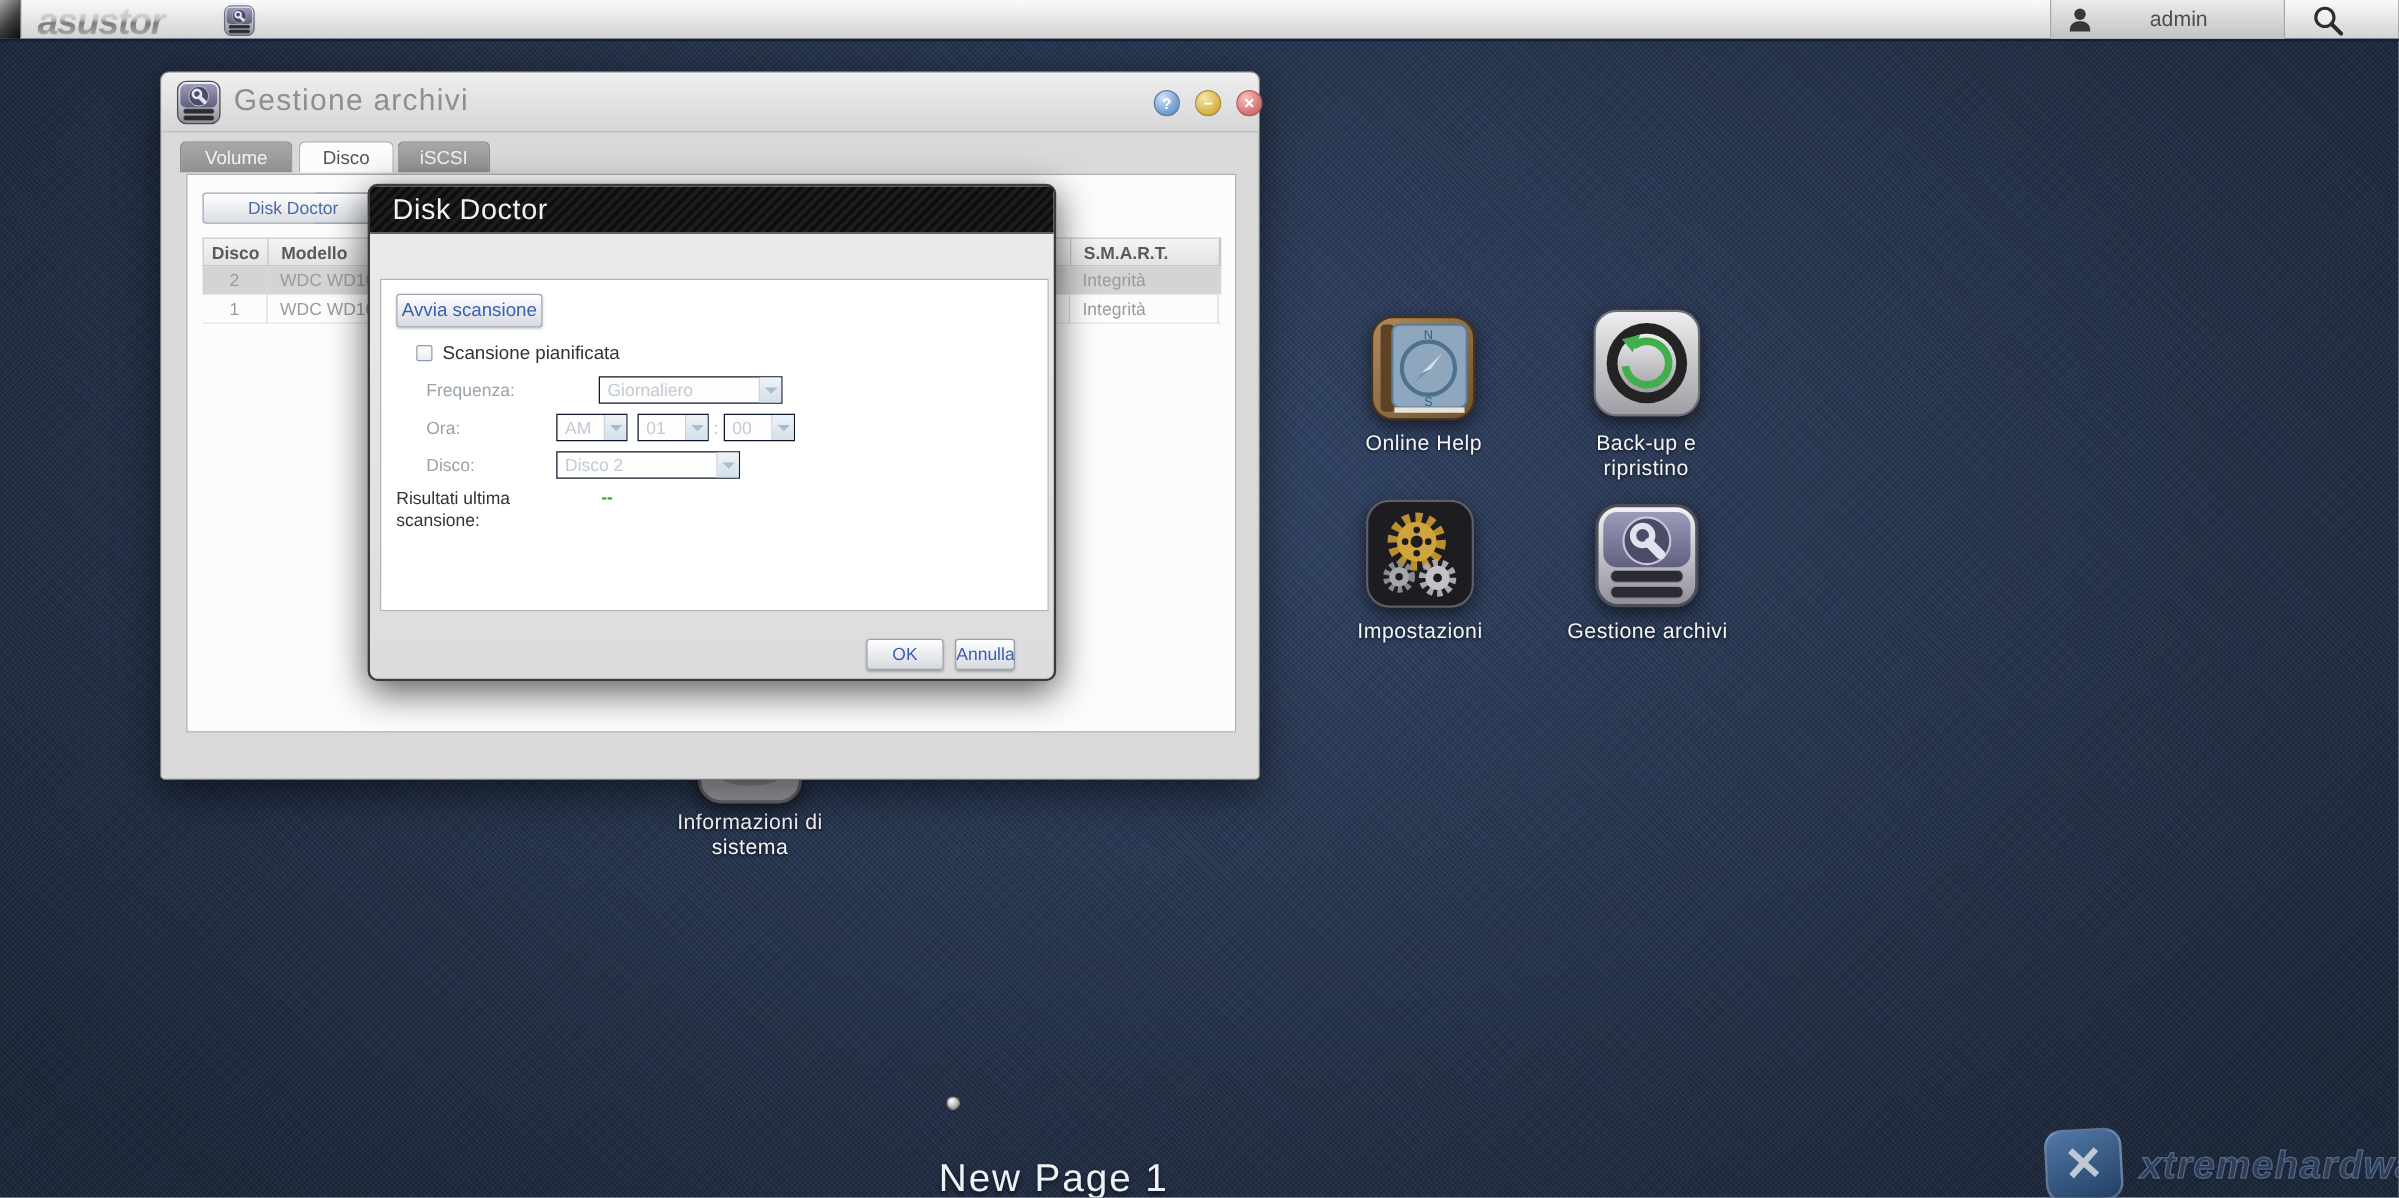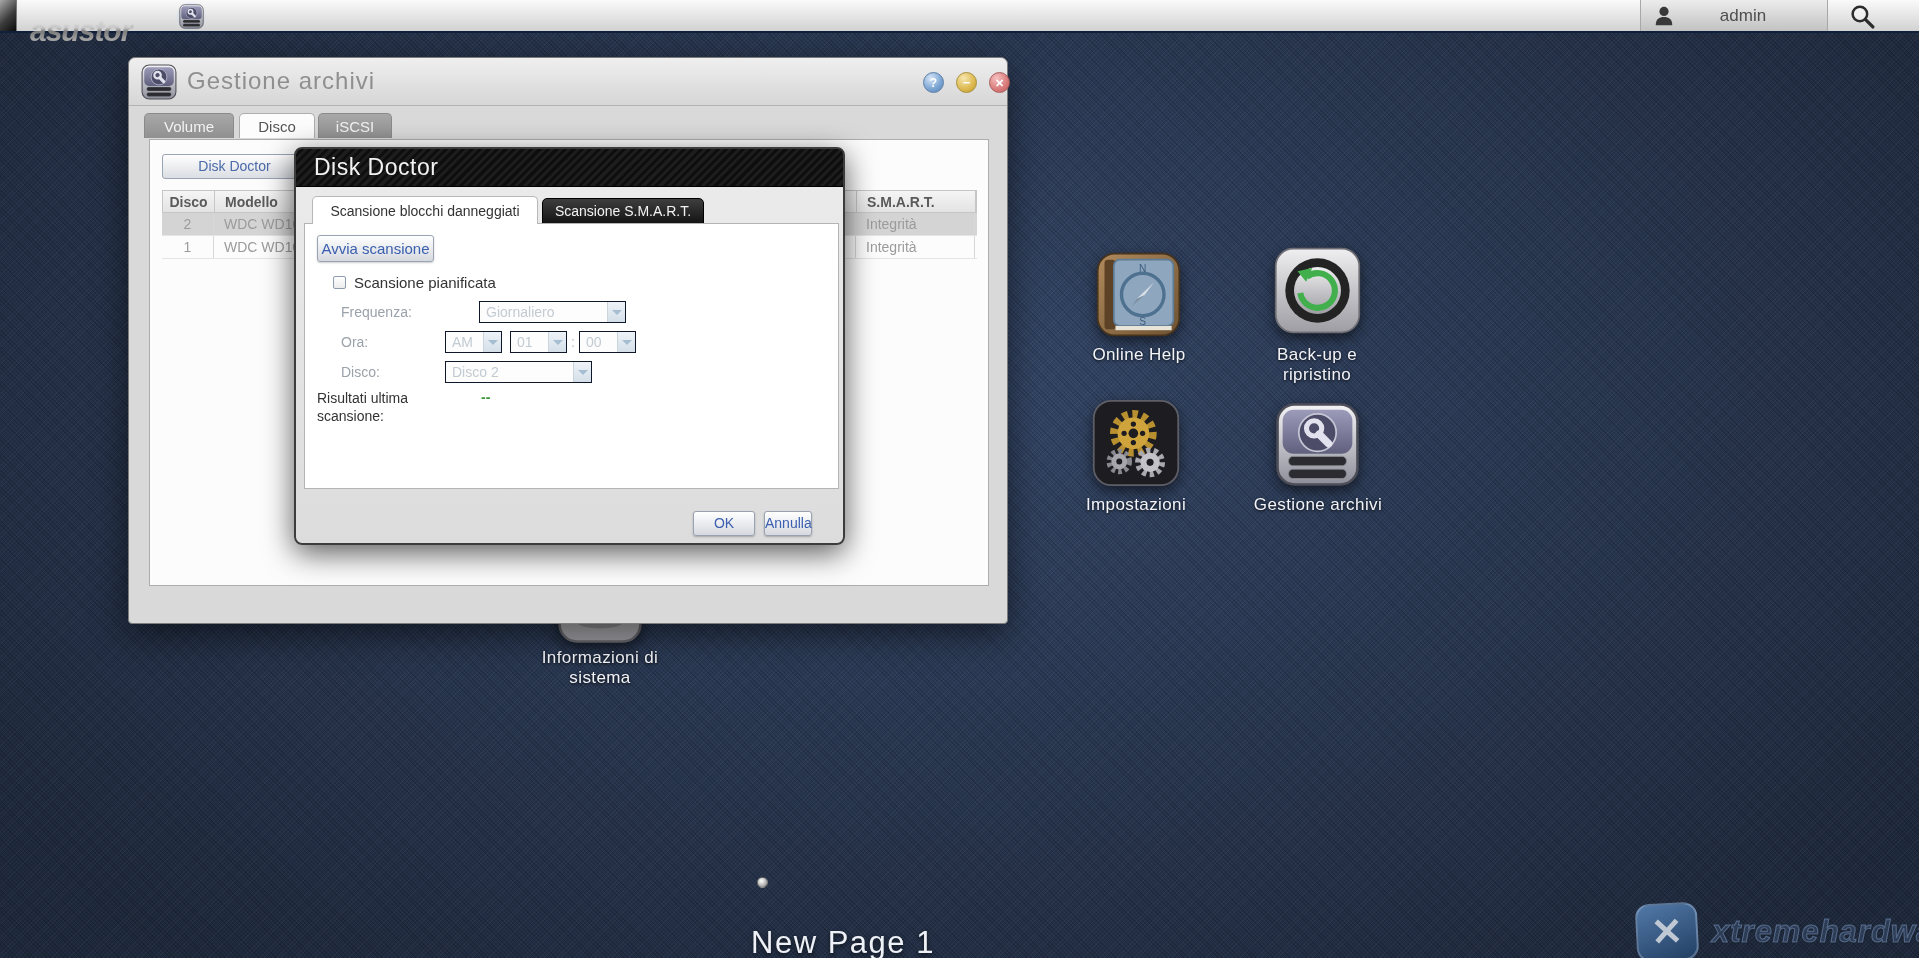--- a/index.html
+++ b/index.html
@@ -13,21 +13,21 @@
       radial-gradient(ellipse at 50% 40%, rgba(70,95,140,0.25), rgba(0,0,0,0.35) 90%);
   }
 
   
   .topbar { position:absolute; left:0; top:0; width:1919px; height:33px;
     background:linear-gradient(180deg,#fafafa 0%,#e8e8e8 45%,#d2d2d2 100%);
     border-bottom:2px solid #101f3a; z-index:50; }
   .corner-chip { position:absolute; left:0; top:0; width:17px; height:31px;
     background:linear-gradient(135deg,#a8a8a8 0%,#3c3c3c 55%,#0a0a0a 100%);
     border-right:1px solid #7a7a7a; }
-  .brand { position:absolute; left:30px; top:14px; font-size:30px; font-weight:bold; font-style:italic;
+  .brand { position:absolute; left:30px; top:1px; font-size:30px; font-weight:bold; font-style:italic;
     letter-spacing:-1px;
     background:linear-gradient(180deg,#ffffff 5%,#e2e2e2 40%,#7e7e7e 52%,#c6c6c6 85%);
     -webkit-background-clip:text; background-clip:text; color:transparent;
     text-shadow:0 0 1px rgba(120,120,120,0.25);text-align:center; }
   .task-icon { position:absolute; left:176px; top:2px; width:30px; height:29px; border-radius:5px;
     background:radial-gradient(circle at 50% 50%, rgba(165,205,250,0.95), rgba(165,205,250,0) 75%);
     display:flex; align-items:center; justify-content:center; }
   .task-icon svg { width:25px; height:25px; }
   .userbox { position:absolute; left:1640px; top:0; width:188px; height:31px;
     background:linear-gradient(180deg,#ececec,#c2c2c2);
@@ -270,24 +270,20 @@
           <div class="c-mod">WDC WD10EF</div>
           <div class="c-smart">Integrità</div>
         </div>
       </div>
     </div>
   </div>
 
   <div class="dialog">
     <div class="dlg-titlebar">
       <div class="dlg-title">Disk Doctor</div>
-    </div>
-    <div class="dlg-tabs">
-      <div class="dtab t0">Scansione blocchi danneggiati</div>
-      <div class="dtab t1">Scansione S.M.A.R.T.</div>
     </div>
     <div class="dlg-content">
       <div class="avvia">Avvia scansione</div>
 
       <div class="chkrow">
         <div class="chk"></div>
         <div class="chklabel">Scansione pianificata</div>
       </div>
 
       <div class="frow f1">

